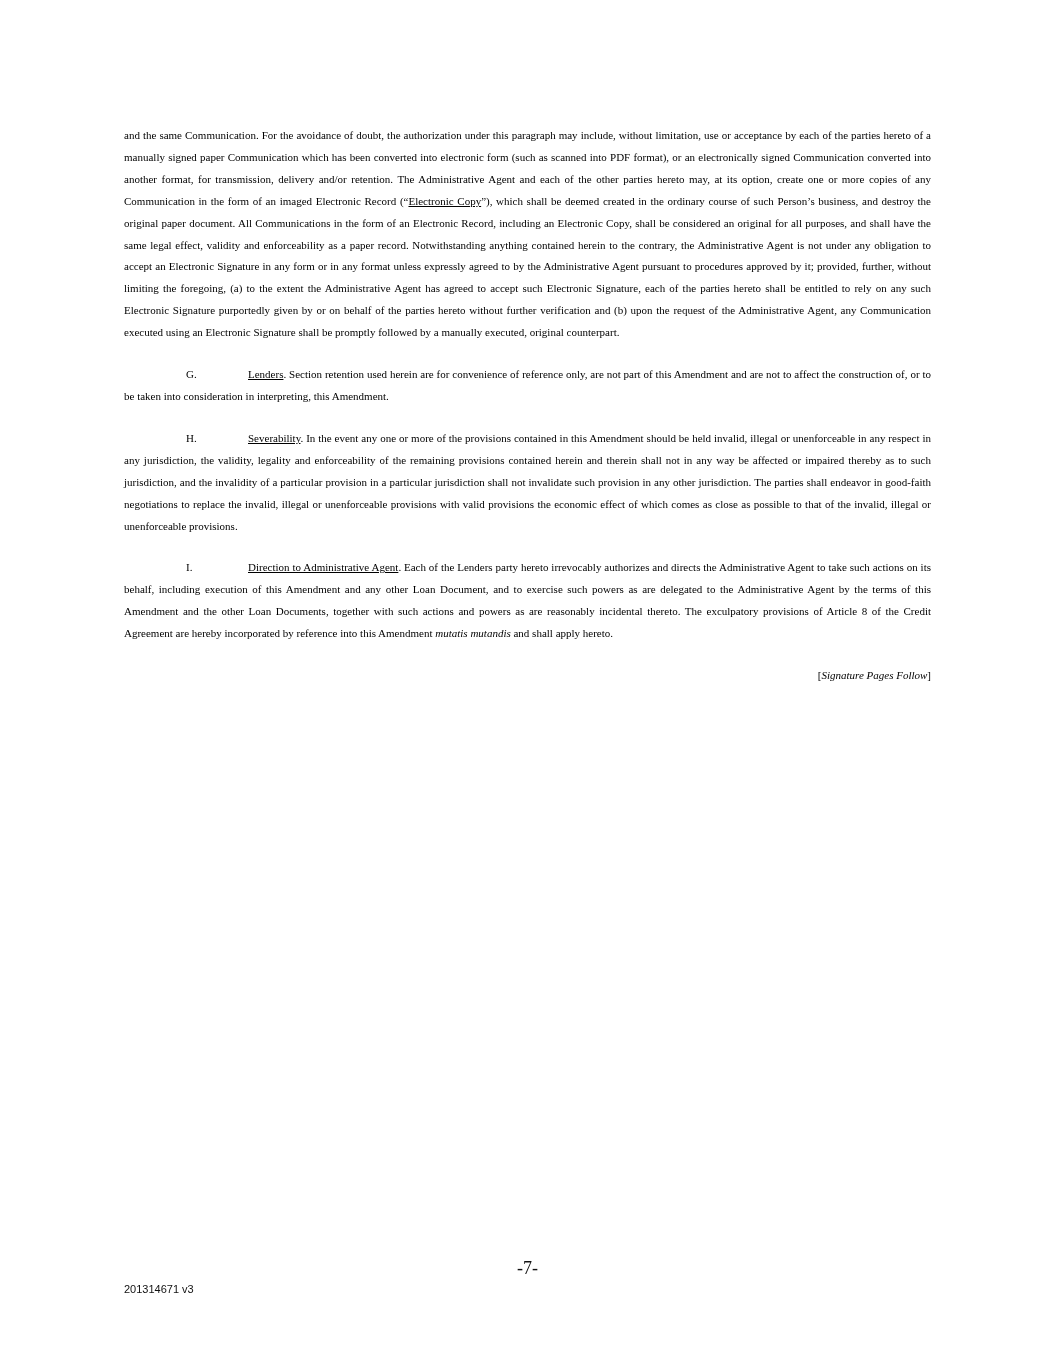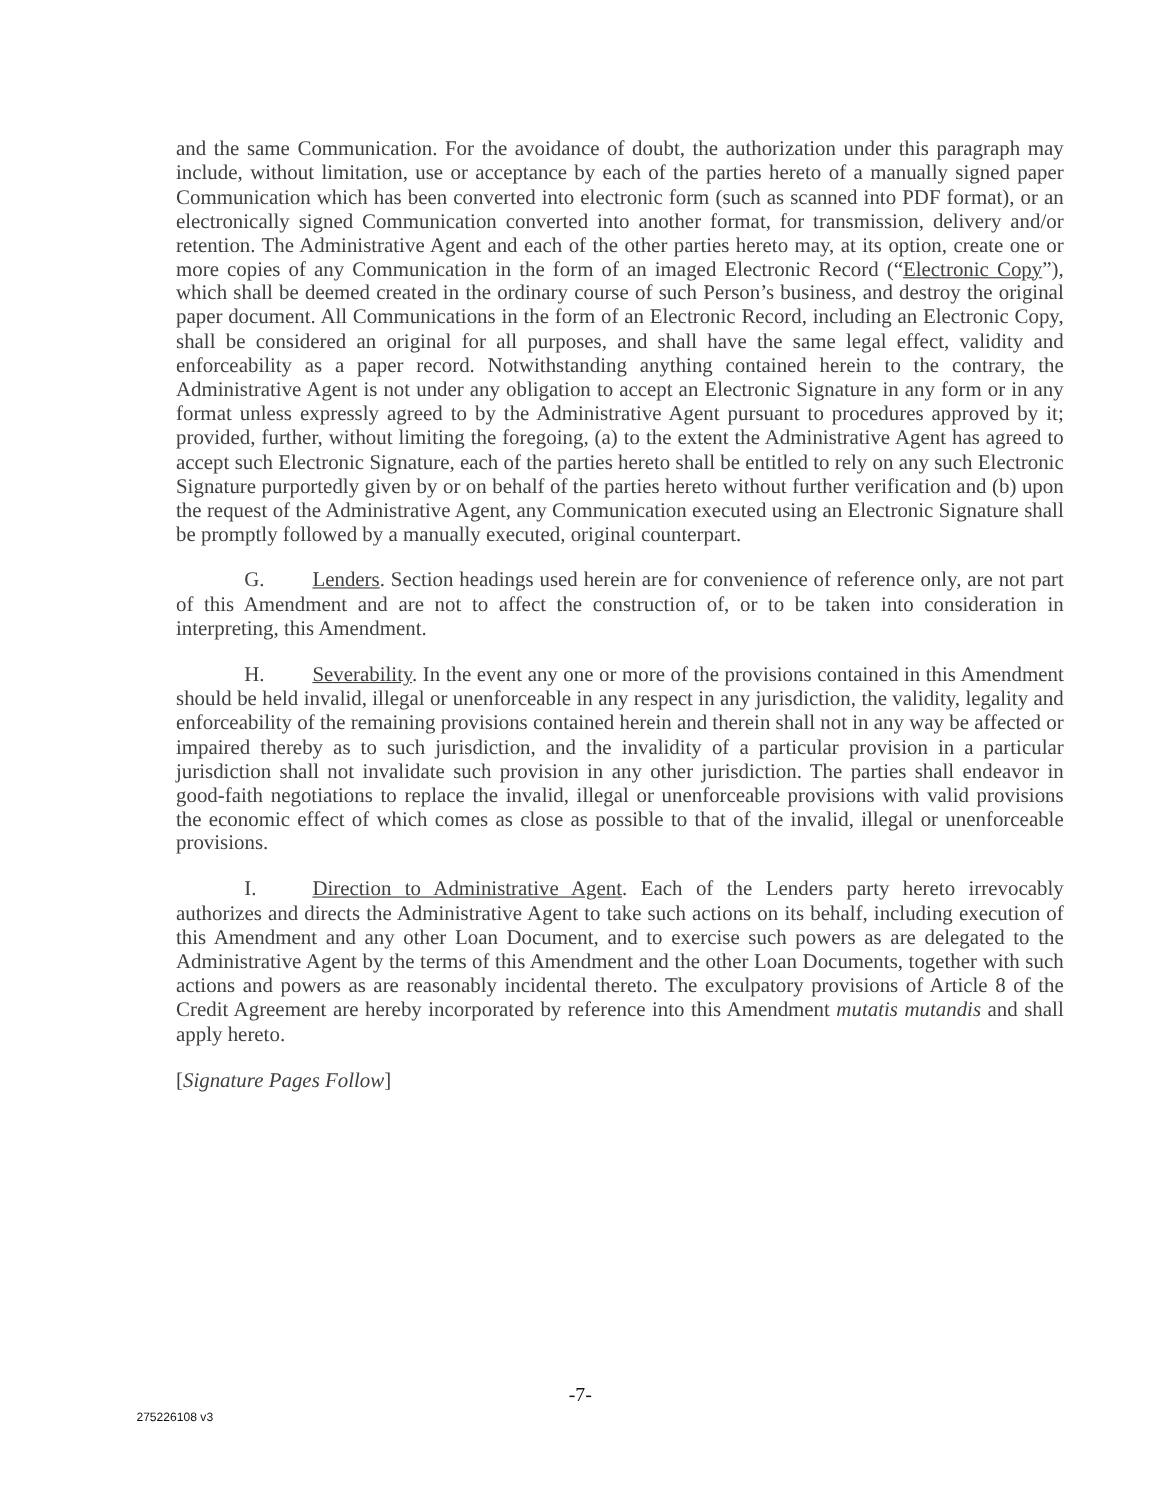--- a/index.html
+++ b/index.html
@@ -1,33 +1,33 @@
 <!DOCTYPE html>
 <html><head>
 <meta charset="utf-8">
 <style>
   html, body { margin:0; padding:0; background:#ffffff; }
   body { width:1055px; height:1365px; position:relative; overflow:hidden; }
-  .page { position:absolute; left:124px; top:125px; width:807px; font-family:"Liberation Serif", serif; font-size:19px; line-height:21.9px; color:#404040;margin-left:36px; }
+  .page { position:absolute; left:124px; top:125px; width:807px; font-family:"Liberation Serif", serif; font-size:11px; line-height:21.9px; color:#000000; }
   .para { text-align:justify; margin:0 0 20px 0; }
   .indent-head { display:inline-block; width:124px; padding-left:62px; box-sizing:border-box; }
   .u { text-decoration:underline; }
-  .center { text-align:left; margin-top:2px; }
+  .center { text-align:right; margin-top:2px; }
   .pageno { position:absolute; left:0; width:1055px; top:1258px; text-align:center; font-family:"Liberation Serif", serif; font-size:18px; color:#111; }
   .docid { position:absolute; left:124px; top:1283px; font-family:"Liberation Sans", sans-serif; font-size:11px; color:#111; }
 </style>
 </head>
 <body>
 
 <div class="page">
   <p class="para"><span>and the same Communication.  For the avoidance of doubt, the authorization under this paragraph may include, without limitation, use or acceptance by each of the parties hereto of a manually signed paper Communication which has been converted into electronic form (such as scanned into PDF format), or an electronically signed Communication converted into another format, for transmission, delivery and/or retention. The Administrative Agent and each of the other parties hereto may, at its option, create one or more copies of any Communication in the form of an imaged Electronic Record (“</span><span class="u">Electronic Copy</span><span>”), which shall be deemed created in the ordinary course of such Person’s business, and destroy the original paper document.  All Communications in the form of an Electronic Record, including an Electronic Copy, shall be considered an original for all purposes, and shall have the same legal effect, validity and enforceability as a paper record.  Notwithstanding anything contained herein to the contrary, the Administrative Agent is not under any obligation to accept an Electronic Signature in any form or in any format unless expressly agreed to by the Administrative Agent pursuant to procedures approved by it; provided, further, without limiting the foregoing, (a) to the extent the Administrative Agent has agreed to accept such Electronic Signature, each of the parties hereto shall be entitled to rely on any such Electronic Signature purportedly given by or on behalf of the parties hereto without further verification and (b) upon the request of the Administrative Agent, any Communication executed using an Electronic Signature shall be promptly followed by a manually executed, original counterpart.</span></p>
 
-  <p class="para"><span class="indent-head">G.</span><span class="u">Lenders</span><span>.  Section headings used herein are for convenience of reference only, are not part of this Amendment and are not to affect the construction of, or to be taken into consideration in interpreting, this Amendment.</span></p>
+  <p class="para"><span class="indent-head">G.</span><span class="u">Lenders</span><span>.  Section retention used herein are for convenience of reference only, are not part of this Amendment and are not to affect the construction of, or to be taken into consideration in interpreting, this Amendment.</span></p>
 
   <p class="para"><span class="indent-head">H.</span><span class="u">Severability</span><span>.  In the event any one or more of the provisions contained in this Amendment should be held invalid, illegal or unenforceable in any respect in any jurisdiction, the validity, legality and enforceability of the remaining provisions contained herein and therein shall not in any way be affected or impaired thereby as to such jurisdiction, and the invalidity of a particular provision in a particular jurisdiction shall not invalidate such provision in any other jurisdiction. The parties shall endeavor in good-faith negotiations to replace the invalid, illegal or unenforceable provisions with valid provisions the economic effect of which comes as close as possible to that of the invalid, illegal or unenforceable provisions.</span></p>
 
   <p class="para"><span class="indent-head">I.</span><span class="u">Direction to Administrative Agent</span><span>.  Each of the Lenders party hereto irrevocably authorizes and directs the Administrative Agent to take such actions on its behalf, including execution of this Amendment and any other Loan Document, and to exercise such powers as are delegated to the Administrative Agent by the terms of this Amendment and the other Loan Documents, together with such actions and powers as are reasonably incidental thereto. The exculpatory provisions of Article 8 of the Credit Agreement are hereby incorporated by reference into this Amendment </span><em>mutatis mutandis</em><span> and shall apply hereto.</span></p>
 
   <p class="para center"><span>[</span><em>Signature Pages Follow</em><span>]</span></p>
 </div>
 
 <div class="pageno">-7-</div>
-<div class="docid">275226108 v3</div>
+<div class="docid">201314671 v3</div>
 
 </body></html>

